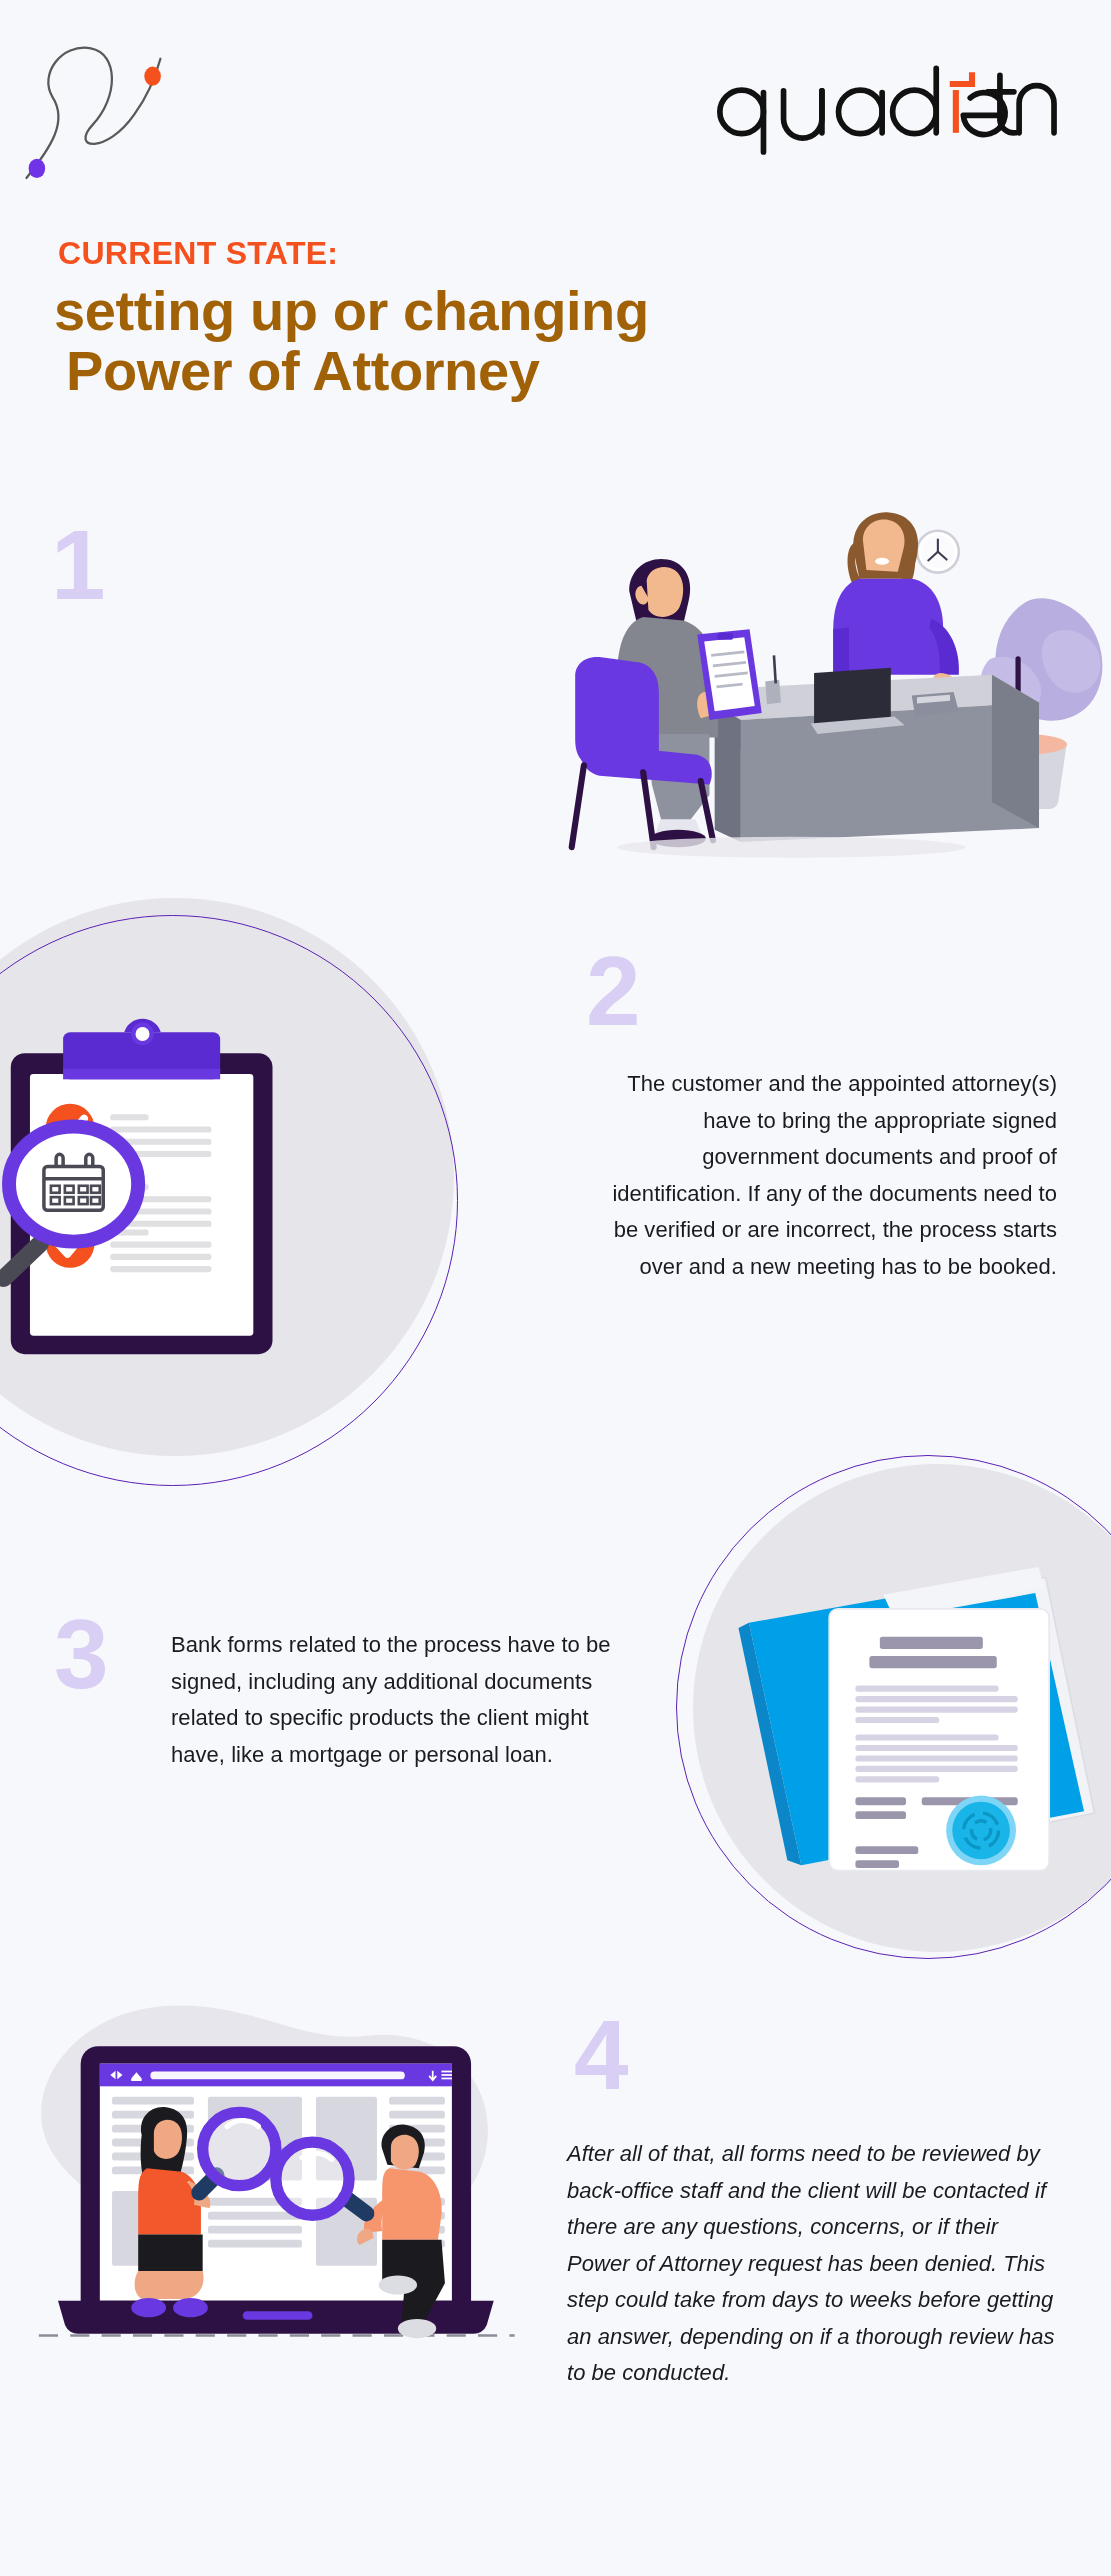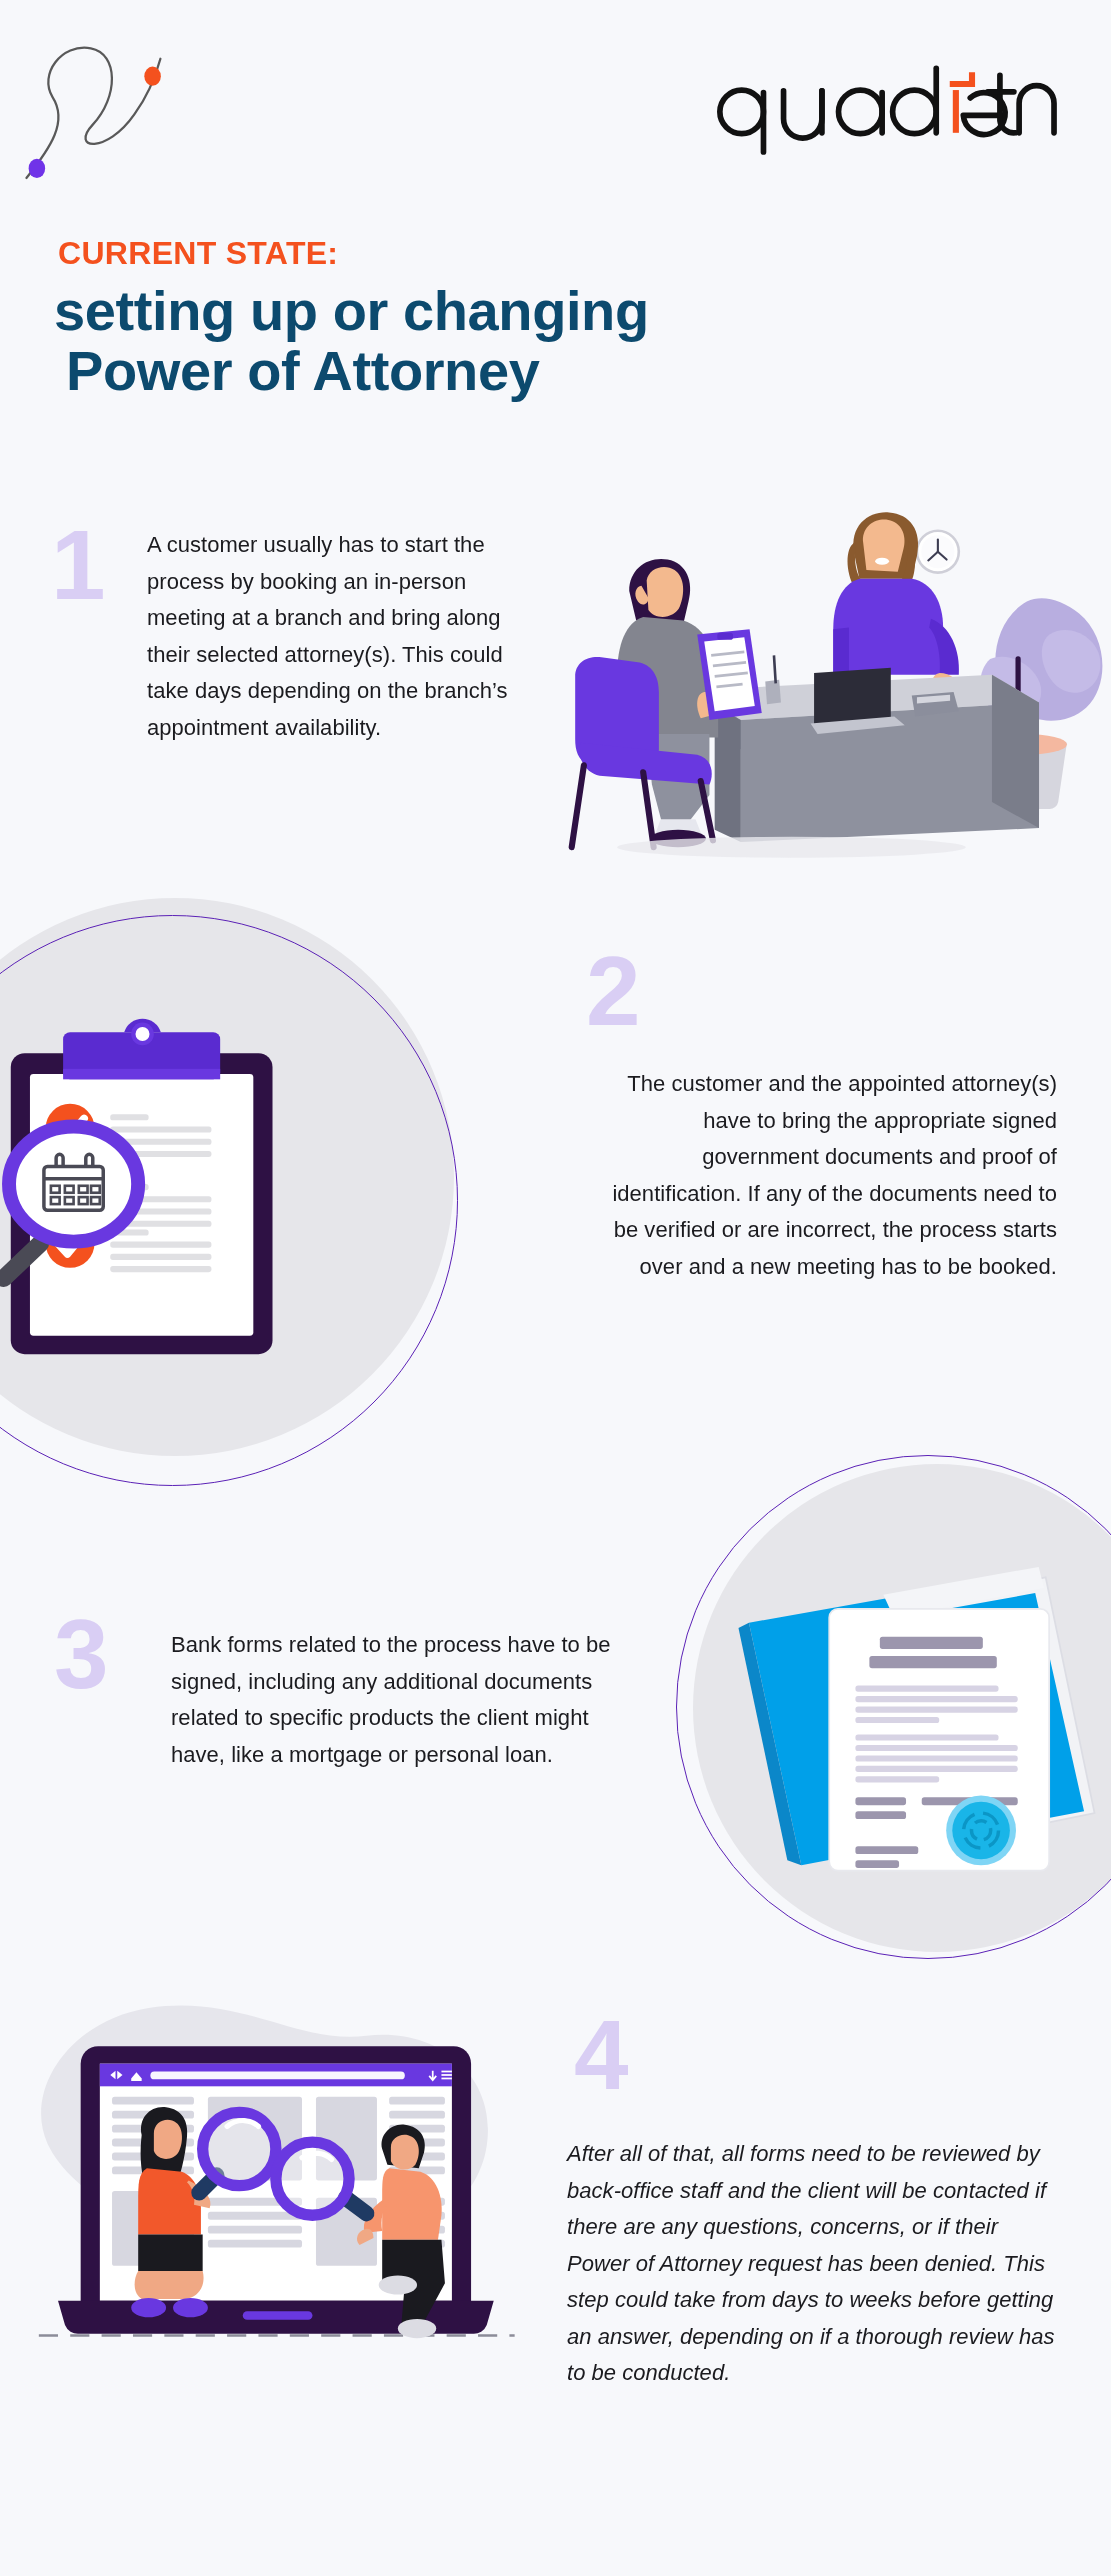--- a/index.html
+++ b/index.html
@@ -49,21 +49,21 @@
     line-height: 1;
     white-space: nowrap;
   }
   .headline {
     position: absolute;
     left: 54px;
     top: 281px;
     width: 985px;
     font-size: 56px;
     font-weight: bold;
-    color: #0c4a6e;
+    color: #a16207;
     line-height: 1.08;
     letter-spacing: -0.4px;
   }
   .headline .l2 { display: block; margin-left: 12px; }
 
   
   .step-num {
     position: absolute;
     color: #d9cef4;
     font-weight: bold;
@@ -202,21 +202,20 @@
     </svg>
   </div>
 
   <div class="eyebrow">CURRENT STATE:</div>
   <div class="headline">
     <span>setting up or changing</span>
     <span class="l2">Power of Attorney</span>
   </div>
 
   <div class="step-num" id="num1">1</div>
-  <div class="step-text" id="text1">A customer usually has to start the process by booking an in-person meeting at a branch and bring along their selected attorney(s). This could take days depending on the branch’s appointment availability.</div>
 
   <div class="illus1">
     <svg width="558" height="375" viewBox="0 0 640 430" aria-hidden="true">
 
       <circle cx="438" cy="73" r="24" fill="#ffffff" stroke="#cfcfd8" stroke-width="3"></circle>
       <circle cx="438" cy="73" r="19" fill="#fbfbfd"></circle>
       <line x1="438" y1="73" x2="438" y2="59" stroke="#3d3d52" stroke-width="2.4" stroke-linecap="round"></line>
       <line x1="438" y1="73" x2="448" y2="82" stroke="#3d3d52" stroke-width="2.4" stroke-linecap="round"></line>
       <line x1="438" y1="73" x2="427" y2="83" stroke="#3d3d52" stroke-width="2.4" stroke-linecap="round"></line>
 

